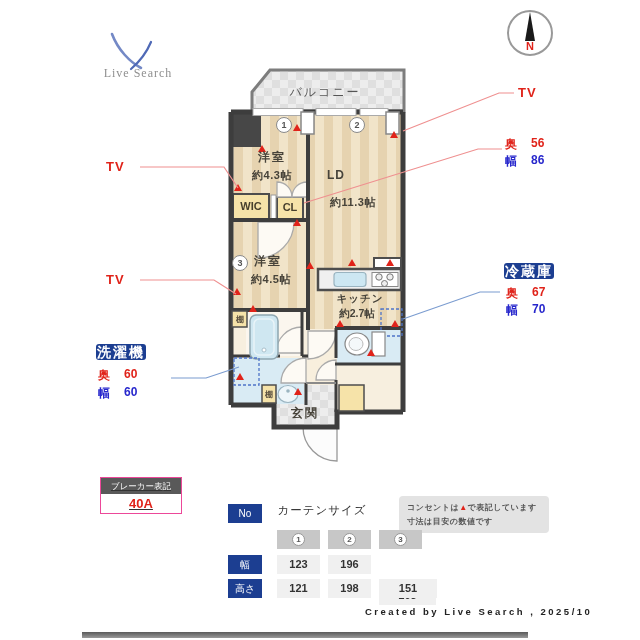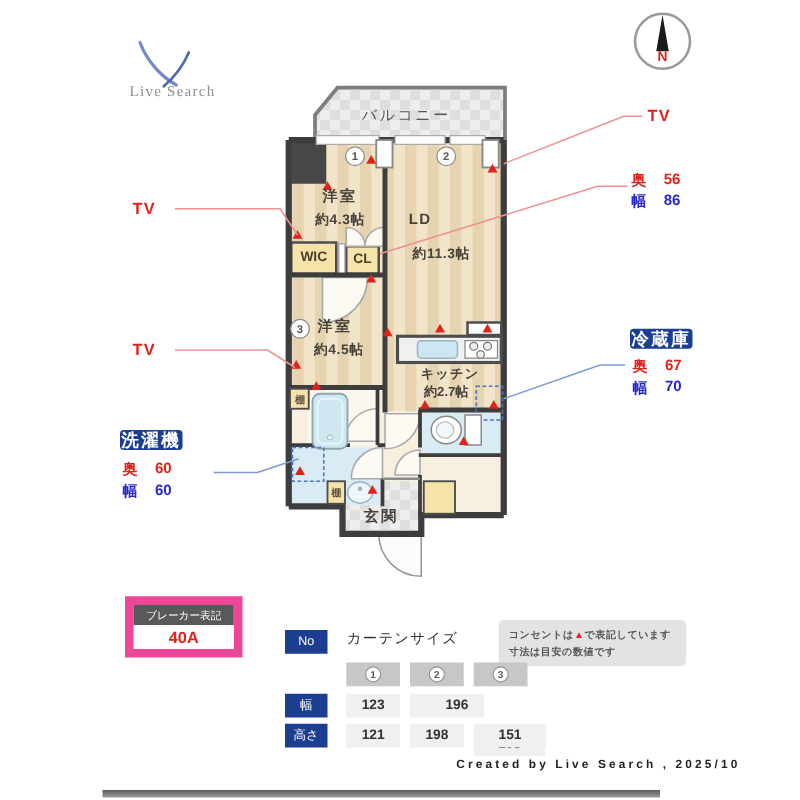--- a/index.html
+++ b/index.html
@@ -219,21 +219,21 @@
 <div class="abs badge" style="left:96px;top:344px;">洗濯機</div>
 <div class="abs dimrow red" style="left:98px;top:367px;">
   <span>奥</span>
   <span>60</span>
 </div>
 <div class="abs dimrow blue" style="left:98px;top:385px;">
   <span>幅</span>
   <span>60</span>
 </div>
 
-<div class="abs" style="left:100px;top:477px;width:80px;border:7px solid #ec4899;">
+<div class="abs" style="left:100px;top:477px;width:80px;border:1px solid #ec4899;text-decoration:underline;">
   <div style="background:#595959;color:#fff;font-size:8.5px;text-align:center;line-height:16px;height:16px;">ブレーカー表記</div>
   <div style="background:#fff;color:#e0231a;font-size:13px;font-weight:bold;text-align:center;line-height:19px;height:19px;">40A</div>
 </div>
 
 <div class="abs" style="left:399px;top:496px;width:150px;height:37px;background:#e3e3e3;border-radius:4px;padding:5px 8px;box-sizing:border-box;font-size:8px;font-weight:bold;color:#555;letter-spacing:0.5px;line-height:1.75;">
   <div>
     <span>コンセントは</span><span class="red">▲</span><span>で表記しています</span>
   </div>
   <div>寸法は目安の数値です</div>
 </div>
@@ -245,21 +245,21 @@
     </div>
 <div class="abs tbl-head" style="left:328px;top:530px;width:43px;">
       <span class="mini-circle">2</span>
     </div>
 <div class="abs tbl-head" style="left:379px;top:530px;width:43px;">
       <span class="mini-circle">3</span>
     </div>
 
 <div class="abs tbl-label" style="left:228px;top:555px;width:34px;">幅</div>
 <div class="abs tbl-val" style="left:277px;top:555px;width:43px;">123</div>
-<div class="abs tbl-val" style="left:328px;top:555px;width:43px;padding-left:16px;">196</div>
+<div class="abs tbl-val" style="left:328px;top:555px;width:43px;">196</div>
 <div class="abs tbl-val" style="left:379px;top:555px;width:57px;margin-top:31px;">103</div>
 
 <div class="abs tbl-label" style="left:228px;top:579px;width:34px;">高さ</div>
 <div class="abs tbl-val" style="left:277px;top:579px;width:43px;">121</div>
 <div class="abs tbl-val" style="left:328px;top:579px;width:43px;">198</div>
 <div class="abs tbl-val" style="left:379px;top:579px;width:58px;">151</div>
 
 <div class="abs" style="left:365px;top:606px;font-size:9.5px;font-weight:bold;color:#222;letter-spacing:2.5px;">Created by Live Search , 2025/10</div>
 <div class="abs" style="left:82px;top:632px;width:446px;height:6px;background:linear-gradient(#5a5a5a,#9a9a9a);"></div>
 

